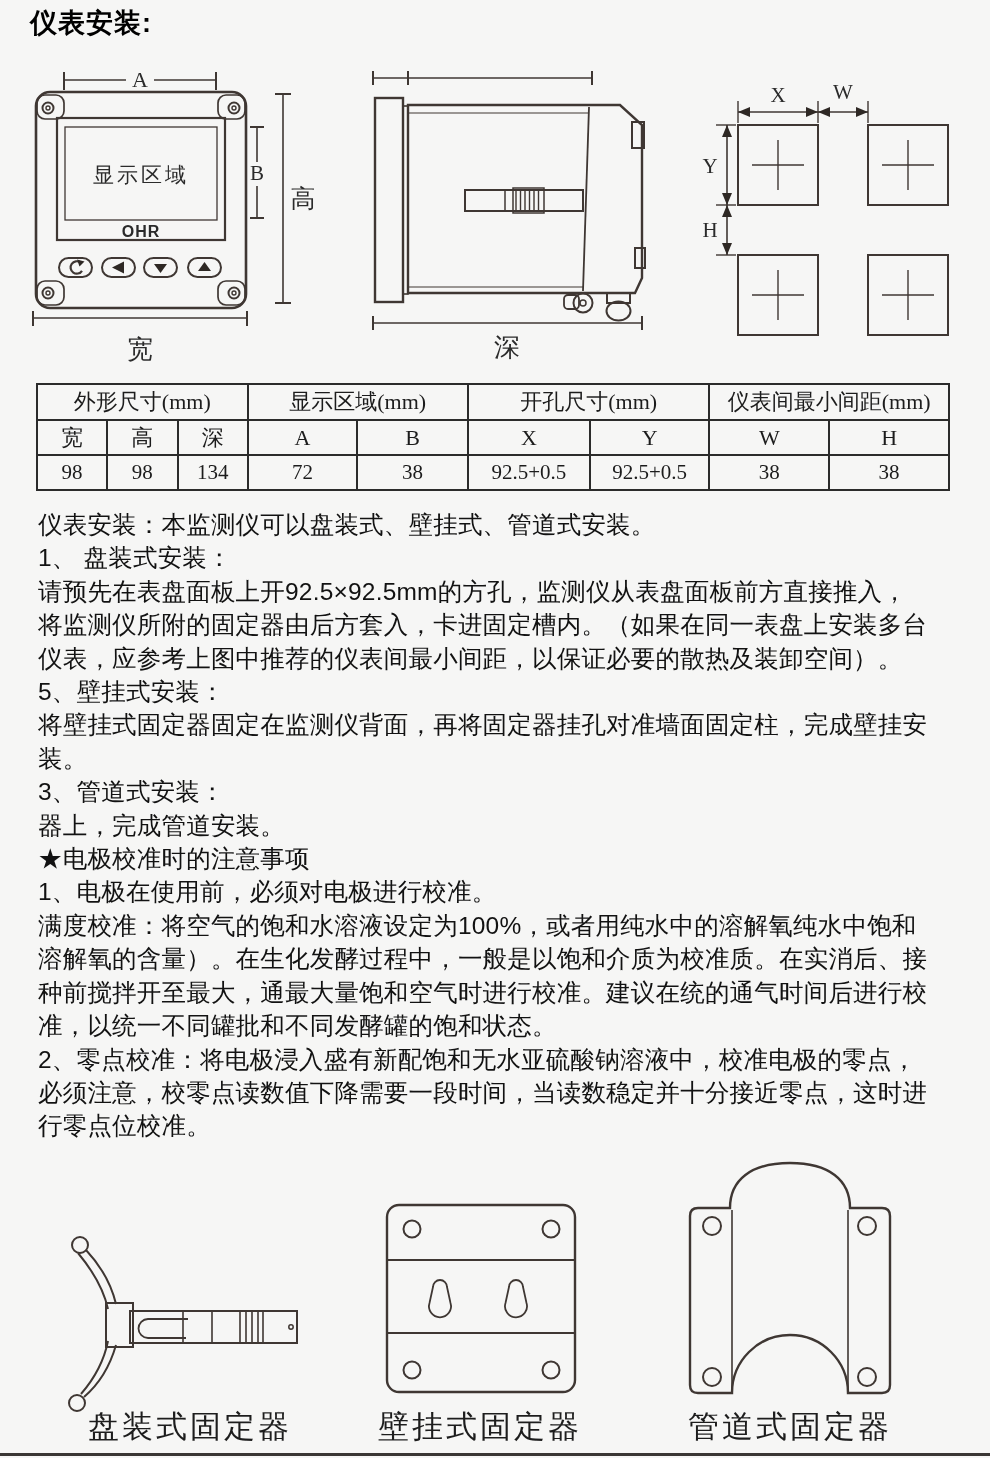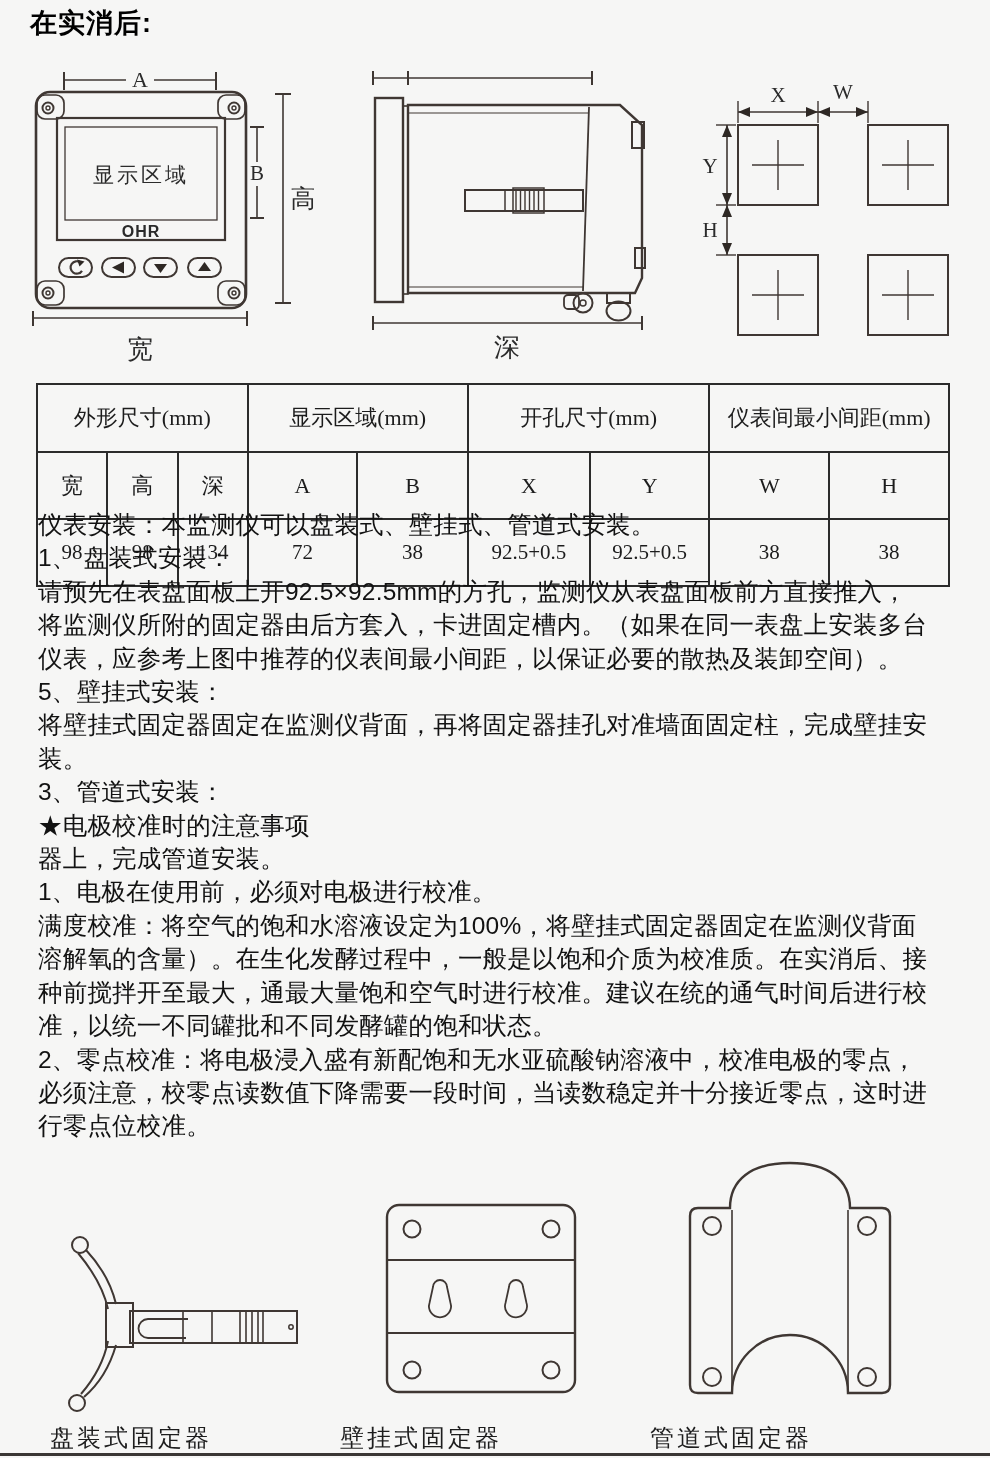--- a/index.html
+++ b/index.html
@@ -31,52 +31,52 @@
     left:36px;top:383px;width:914px;height:100px;
     border-collapse:collapse;
     table-layout:fixed;
     font-family:"Liberation Serif",serif;
     background:transparent;
   }
   #dim-table th,#dim-table td{
     border:2px solid #2b2b2b;
     text-align:center;vertical-align:middle;
     font-weight:normal;color:#1c1c1c;
-    padding:16px;
+    padding:0;
   }
   #dim-table .grp{font-size:22px;height:34px;}
   #dim-table .sub{font-size:22px;height:33px;}
   #dim-table .val{font-size:21px;height:33px;}
   
   #body-text{
     left:38px;top:508px;width:918px;
     font-size:24.5px;line-height:33.4px;
     font-weight:500;color:#121212;
     letter-spacing:0.2px;
   }
   .bline{white-space:nowrap;}
   
   .caption{
     top:1406px;width:280px;
+    text-align:center;
     font-family:"Liberation Serif",serif;
-    font-size:24px;color:#1d1d1d;
+    font-size:31px;color:#1d1d1d;
     letter-spacing:3px;
-    margin-top:16px;
   }
   #bottom-rule{
     left:0;top:1453px;width:990px;height:3px;
     background:#3a3734;
   }
 </style>
 </head>
 <body>
 
 <div id="page">
 
-  <div id="title" class="abs">在实消后:</div>
+  <div id="title" class="abs">仪表安装:</div>
 
   <svg class="abs" style="left:20px;top:60px;" width="300" height="310" viewBox="0 0 300 310">
 
     <g>
       <line class="ln" x1="44" y1="12" x2="44" y2="30" stroke-width="2"></line>
       <line class="ln" x1="196" y1="12" x2="196" y2="30" stroke-width="2"></line>
       <line class="ln" x1="44" y1="20" x2="106" y2="20" stroke-width="1.6"></line>
       <line class="ln" x1="134" y1="20" x2="196" y2="20" stroke-width="1.6"></line>
       <text class="dimtxt" x="120" y="27" font-size="22" text-anchor="middle">A</text>
     </g>
@@ -279,24 +279,24 @@
   <div id="body-text" class="abs">
     <div class="bline">仪表安装：本监测仪可以盘装式、壁挂式、管道式安装。</div>
     <div class="bline">1、 盘装式安装：</div>
     <div class="bline">请预先在表盘面板上开92.5×92.5mm的方孔，监测仪从表盘面板前方直接推入，</div>
     <div class="bline">将监测仪所附的固定器由后方套入，卡进固定槽内。（如果在同一表盘上安装多台</div>
     <div class="bline">仪表，应参考上图中推荐的仪表间最小间距，以保证必要的散热及装卸空间）。</div>
     <div class="bline">5、壁挂式安装：</div>
     <div class="bline">将壁挂式固定器固定在监测仪背面，再将固定器挂孔对准墙面固定柱，完成壁挂安</div>
     <div class="bline">装。</div>
     <div class="bline">3、管道式安装：</div>
+    <div class="bline">器上，完成管道安装。</div>
     <div class="bline">★电极校准时的注意事项</div>
-    <div class="bline">器上，完成管道安装。</div>
     <div class="bline">1、电极在使用前，必须对电极进行校准。</div>
-    <div class="bline">满度校准：将空气的饱和水溶液设定为100%，将壁挂式固定器固定在监测仪背面</div>
+    <div class="bline">满度校准：将空气的饱和水溶液设定为100%，或者用纯水中的溶解氧纯水中饱和</div>
     <div class="bline">溶解氧的含量）。在生化发酵过程中，一般是以饱和介质为校准质。在实消后、接</div>
     <div class="bline">种前搅拌开至最大，通最大量饱和空气时进行校准。建议在统的通气时间后进行校</div>
     <div class="bline">准，以统一不同罐批和不同发酵罐的饱和状态。</div>
     <div class="bline">2、零点校准：将电极浸入盛有新配饱和无水亚硫酸钠溶液中，校准电极的零点，</div>
     <div class="bline">必须注意，校零点读数值下降需要一段时间，当读数稳定并十分接近零点，这时进</div>
     <div class="bline">行零点位校准。</div>
   </div>
 
   <svg class="abs" style="left:40px;top:1183px;" width="280" height="235" viewBox="0 0 280 235">
     <g>

